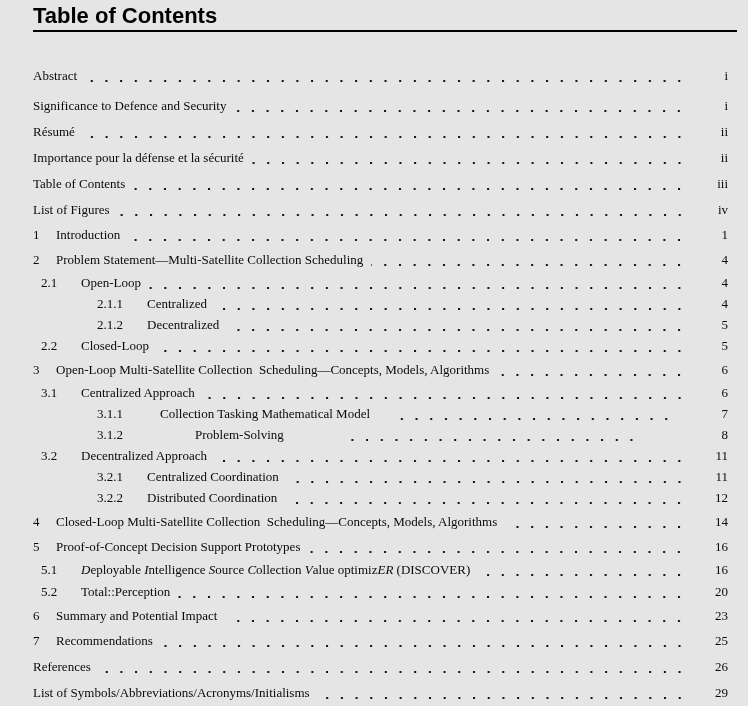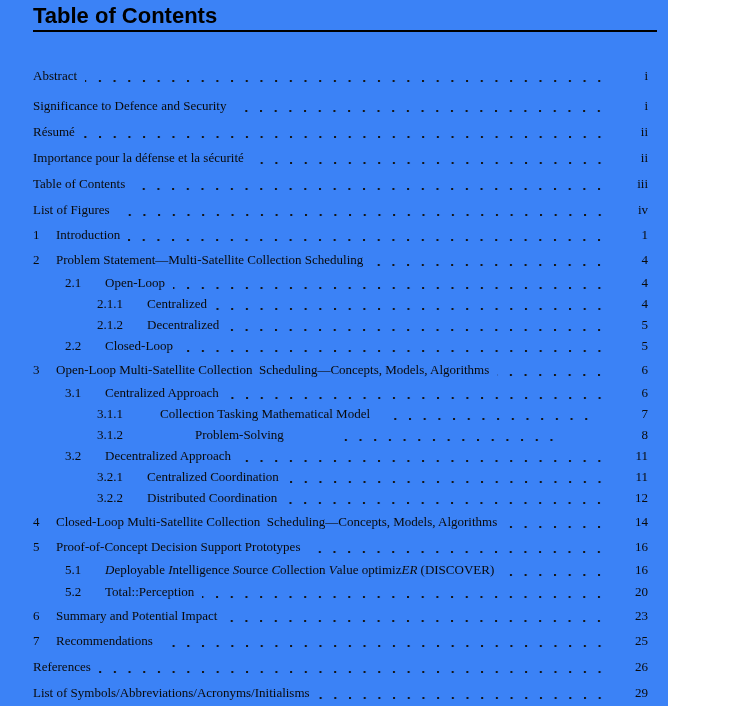--- a/index.html
+++ b/index.html
@@ -3,25 +3,25 @@
 <meta charset="utf-8">
 <style>
   html, body {
     margin: 0;
     padding: 0;
     background: #ffffff;
     color: #000000;
   }
   .page {
     position: relative;
-    width: 668px;
+    width: 748px;
     height: 706px;
     box-sizing: border-box;
     padding: 5px 20px 16px 33px;
-    background: #3b82f6;
+    background: #e5e5e5;
     font-family: "Liberation Serif", serif;
     overflow: hidden;
   }
   .heading {
     margin: 0;
     font-family: "Liberation Sans", sans-serif;
     font-size: 22px;
     line-height: 22px;
     font-weight: 700;
     color: #000;
@@ -38,21 +38,21 @@
   .row {
     display: flex;
     align-items: baseline;
     font-size: 13px;
     line-height: 16px;
     white-space: pre;
     color: #0a0a0a;
   }
   .num   { flex: none; }
   .lvl1 > .num { width: 23px; }
-  .lvl2  { margin-left: 32px; }
+  .lvl2  { margin-left: 8px; }
   .lvl2 > .num { width: 40px; }
   .lvl3  { margin-left: 64px; }
   .lvl3 > .num { width: 50px; }
   .title { flex: none; }
   .it    { font-style: italic; }
   .leader {
     flex: 1 1 0;
     align-self: flex-end;
     height: 4px;
     margin: 0 10px 1.2px 8px;

